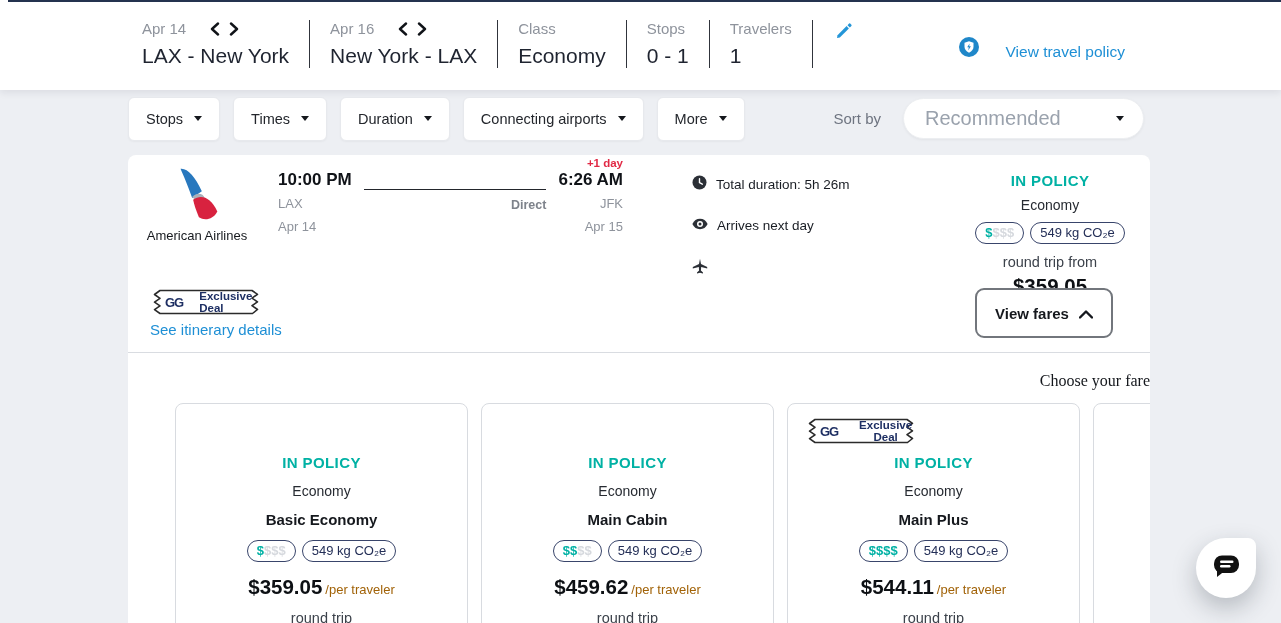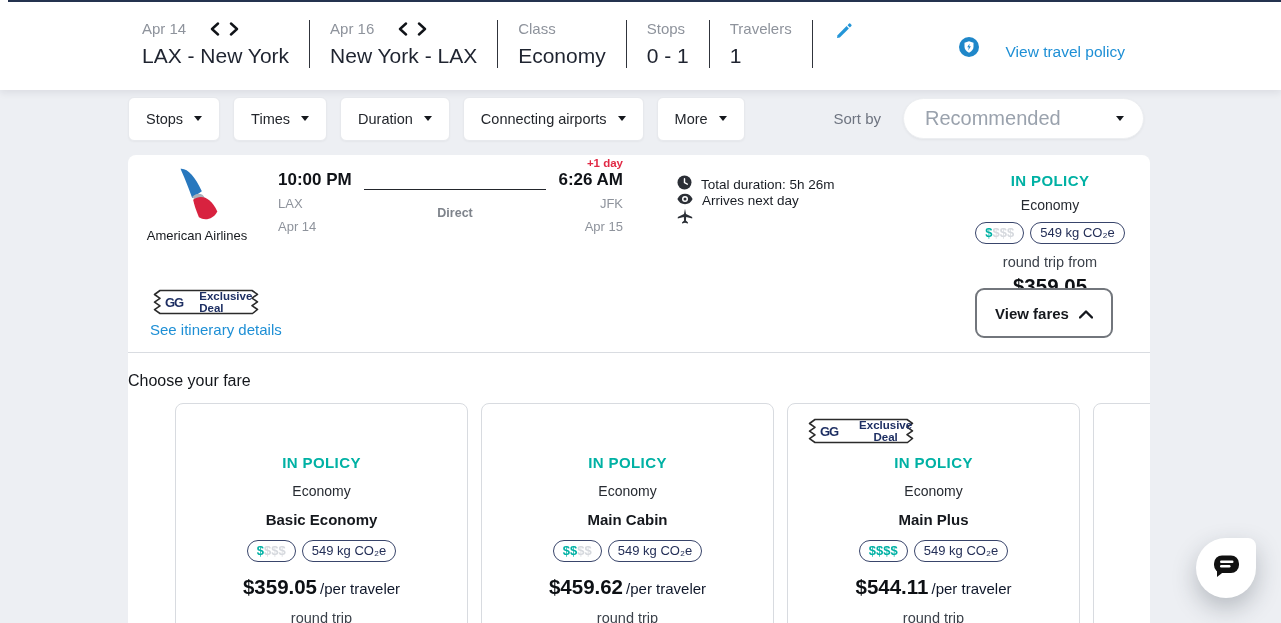--- a/index.html
+++ b/index.html
@@ -42,23 +42,23 @@
   .main-card { position:absolute; left:128px; top:155px; width:1022px; height:468px;
     background:#fff; border-radius:8px 8px 0 0; overflow:hidden; }
   .airline-col { position:absolute; left:14px; top:12px; width:110px; text-align:center; }
   .airline-name { font-size:13px; color:#15181d; margin-top:1px; }
   .times { position:absolute; left:150px; top:14px; width:345px; }
   .times-grid { display:grid; grid-template-columns:auto 1fr auto; column-gap:12px; }
   .time { font-size:17px; font-weight:bold; color:#101318; line-height:22px; }
   .seg-line { border-top:1.5px solid #23262c; margin-top:20px; }
   .sub { font-size:13px; color:#8e939c; line-height:18.5px; margin-top:4px; }
   .right-align { text-align:right; }
-  .direct { text-align:center; font-size:12.5px; font-weight:bold; color:#7e838b; margin-top:16px; }
+  .direct { text-align:right; font-size:12.5px; font-weight:bold; color:#7e838b; margin-top:8px; }
   .plus-day { position:absolute; right:0; top:-12px; color:#e12945; font-size:11.5px; font-weight:bold; }
-  .details-col { position:absolute; left:549px; top:20px; display:flex; flex-direction:column; gap:0; }
+  .details-col { position:absolute; left:564px; top:20px; display:flex; flex-direction:column; gap:25px; }
   .detail-row { display:flex; align-items:center; gap:9px; font-size:13.5px; color:#191d24; }
   .detail-row svg { flex:none; }
   .right-col { position:absolute; left:822px; top:17px; width:200px; text-align:center; }
   .in-policy { color:#00b1a4; font-weight:bold; font-size:15px; letter-spacing:.4px; }
   .cabin { font-size:14px; color:#262a31; margin-top:8px; }
   .badges { display:flex; justify-content:center; gap:6px; margin-top:9px; }
   .badge-pill { display:inline-flex; align-items:center; border:1.6px solid #39456b; border-radius:12px;
     padding:2px 9px; font-size:13px; color:#242f57; background:#fff; line-height:16px; }
   .badge-pill .d { font-weight:bold; color:#d6d9de; letter-spacing:0; }
   .badge-pill .d.on { color:#00b1a4; }
@@ -71,30 +71,30 @@
   .gg { font-size:13px; font-weight:bold; color:#1e2f63; letter-spacing:-1px; }
   .deal-text { font-size:11.5px; font-weight:bold; color:#1e2f63; }
   .main-deal { position:absolute; left:22px; top:134px; }
   .itinerary-link { position:absolute; left:22px; top:166px; color:#1e8fd5; font-size:15px; text-decoration:none; cursor:pointer; }
   .view-fares { position:absolute; left:847px; top:133px; width:138px; height:50px;
     background:#fff; border:2px solid #72767c; border-radius:9px; cursor:pointer;
     display:flex; align-items:center; justify-content:center; gap:10px;
     font-family:inherit; font-size:15px; font-weight:bold; color:#15181d; }
   
   .fare-section { position:absolute; left:0; right:0; top:197px; border-top:1px solid #d9dce1; }
-  .fare-title { text-align:left; font-size:16px; color:#14171c; margin-top:19px; }
+  .fare-title { text-align:right; font-size:16px; color:#14171c; margin-top:19px;font-family:Liberation Serif, serif; }
   .fare-row { display:flex; gap:13px; margin:13px 0 0 47px; }
   .fare-card { position:relative; flex:none; width:293px; height:260px;
     border:1px solid #d8dbe0; border-radius:8px; background:#fff; text-align:center; padding-top:50px; }
   .fare-card .cabin { margin-top:12px; }
   .fare-name { font-size:15px; font-weight:bold; color:#15181d; margin-top:12px; }
   .fare-card .badges { margin-top:12px; }
   .fare-price-row { display:flex; align-items:baseline; justify-content:center; margin-top:13px; }
   .fare-price { font-size:20.5px; font-weight:bold; color:#0d1014; }
-  .per-traveler { font-size:15px; color:#0f172a; margin-left:3px; }
+  .per-traveler { font-size:13px; color:#a16207; margin-left:3px; }
   .round-trip { font-size:14.5px; color:#3c424b; margin-top:11px; }
   .card-deal { position:absolute; left:17px; top:14px; }
   
   .chat-btn { position:absolute; left:1196px; top:538px; width:60px; height:60px; background:#fff;
     border:none; border-radius:50% 8px 50% 50%; box-shadow:0 10px 24px rgba(40,50,60,.28);
     display:flex; align-items:center; justify-content:center; cursor:pointer; }
 </style>
 </head>
 <body>
 

